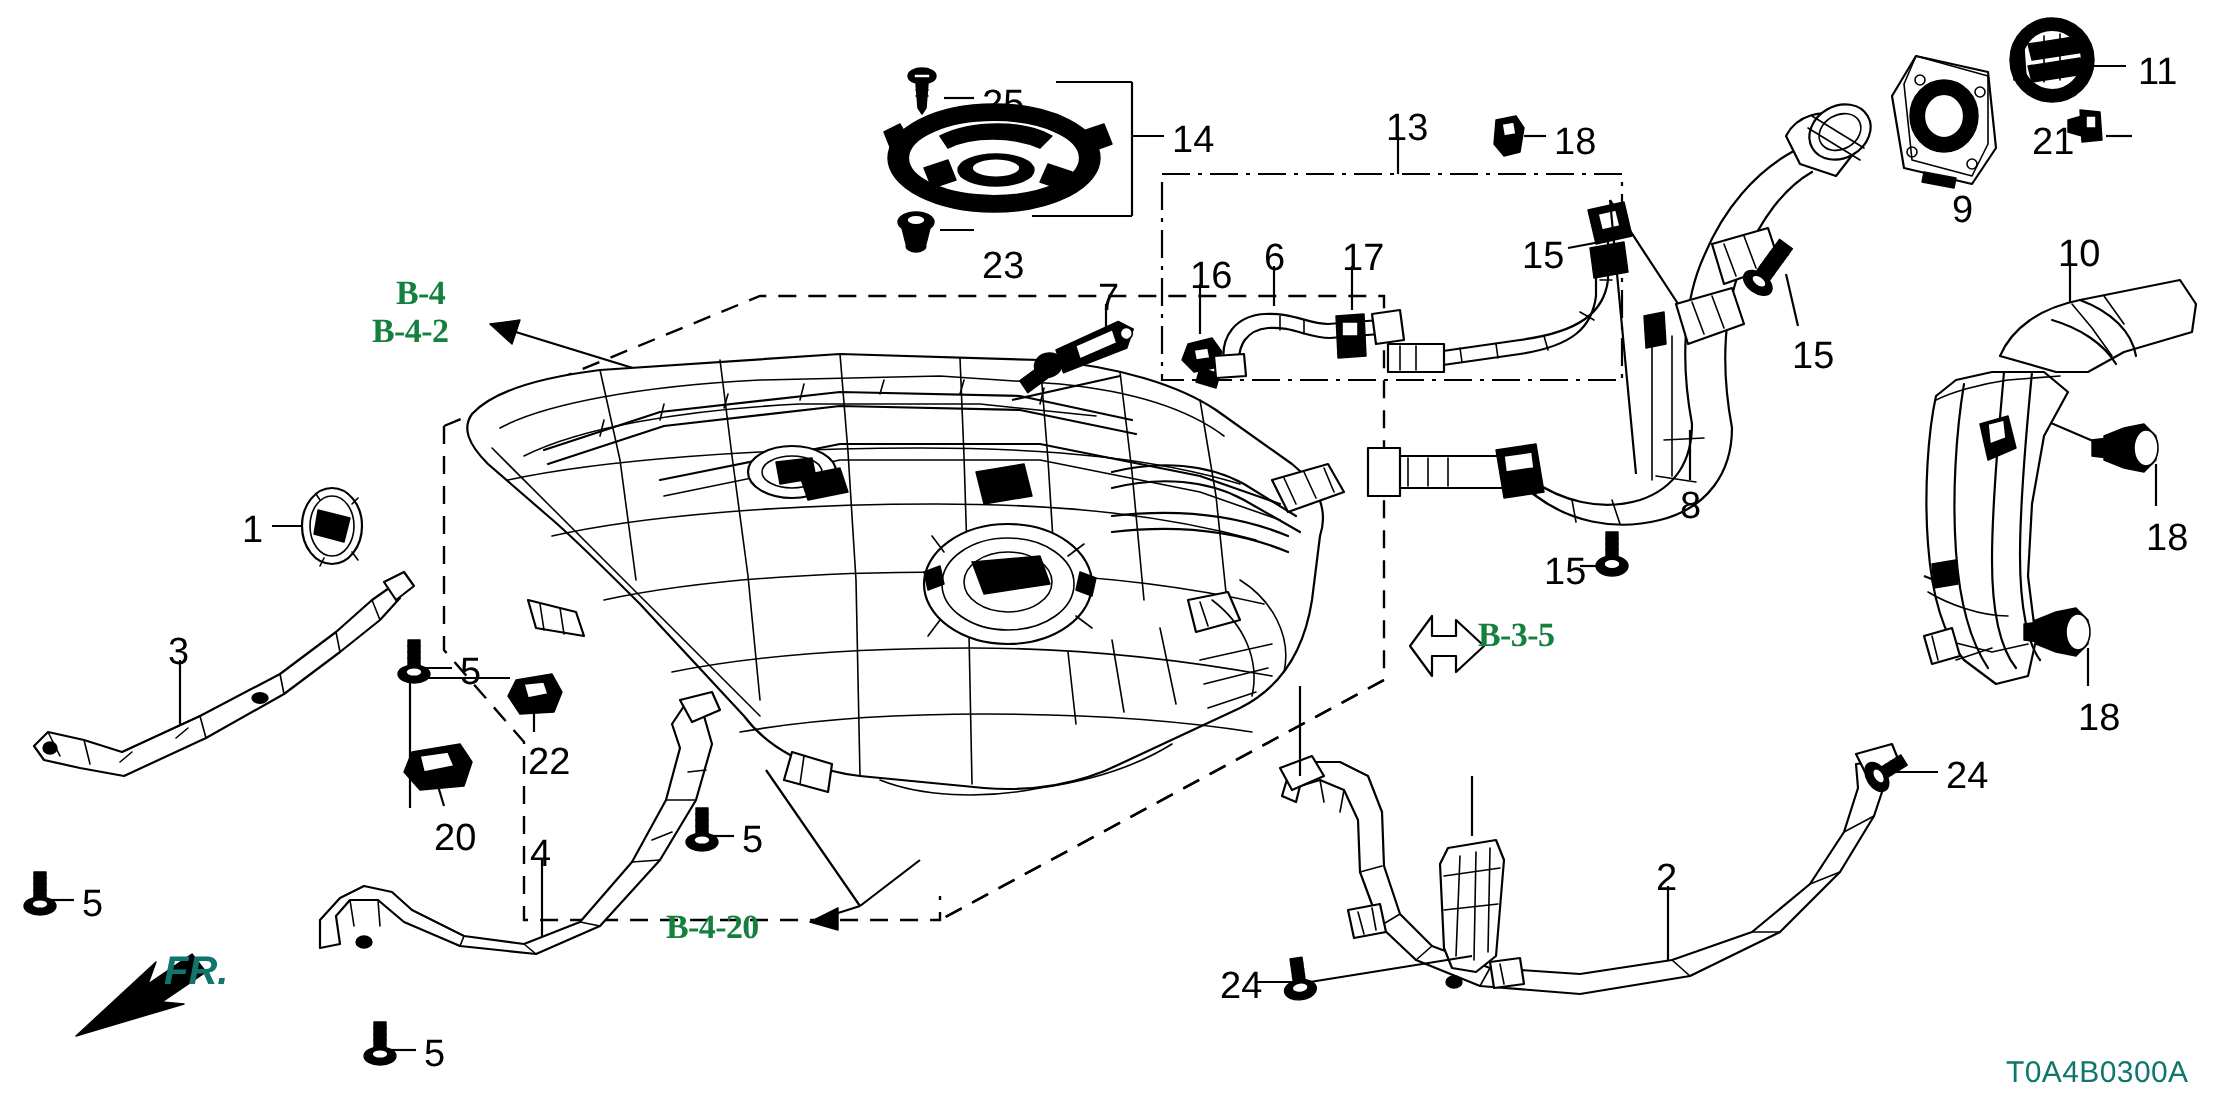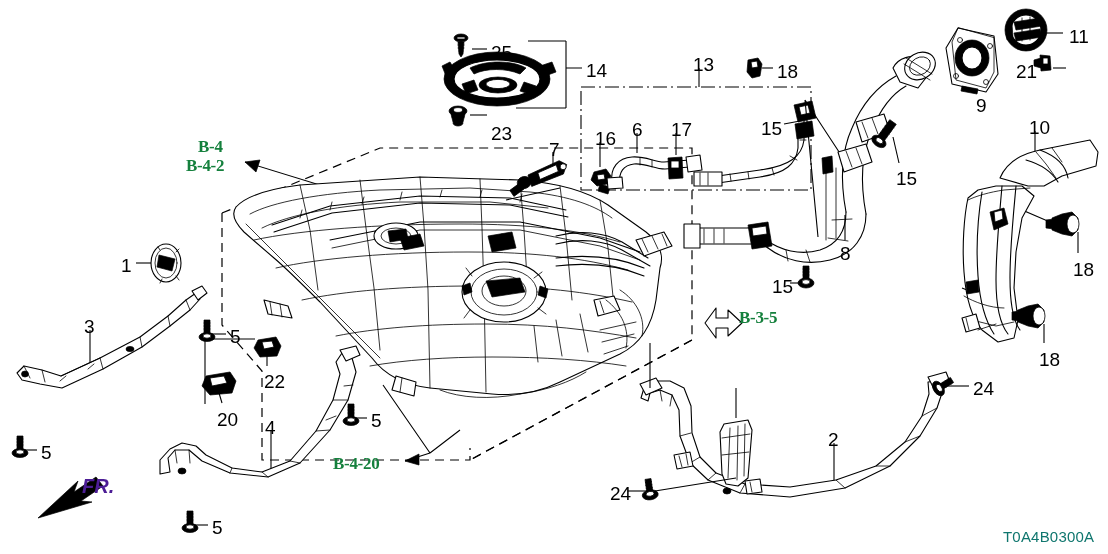--- a/index.html
+++ b/index.html
@@ -42,21 +42,21 @@
     white-space: nowrap;
     line-height: 1.05;
     letter-spacing: -0.3px;
   }
   .fr-label {
     position: absolute;
     font-family: "Liberation Sans", sans-serif;
     font-size: 20px;
     font-weight: bold;
     font-style: italic;
-    color: #4c1d95;
+    color: #0f766e;
     white-space: nowrap;
     line-height: 1;
   }
   .drawing-no {
     position: absolute;
     font-family: "Liberation Sans", sans-serif;
     font-size: 15px;
     font-weight: 400;
     color: #0f766e;
     white-space: nowrap;

